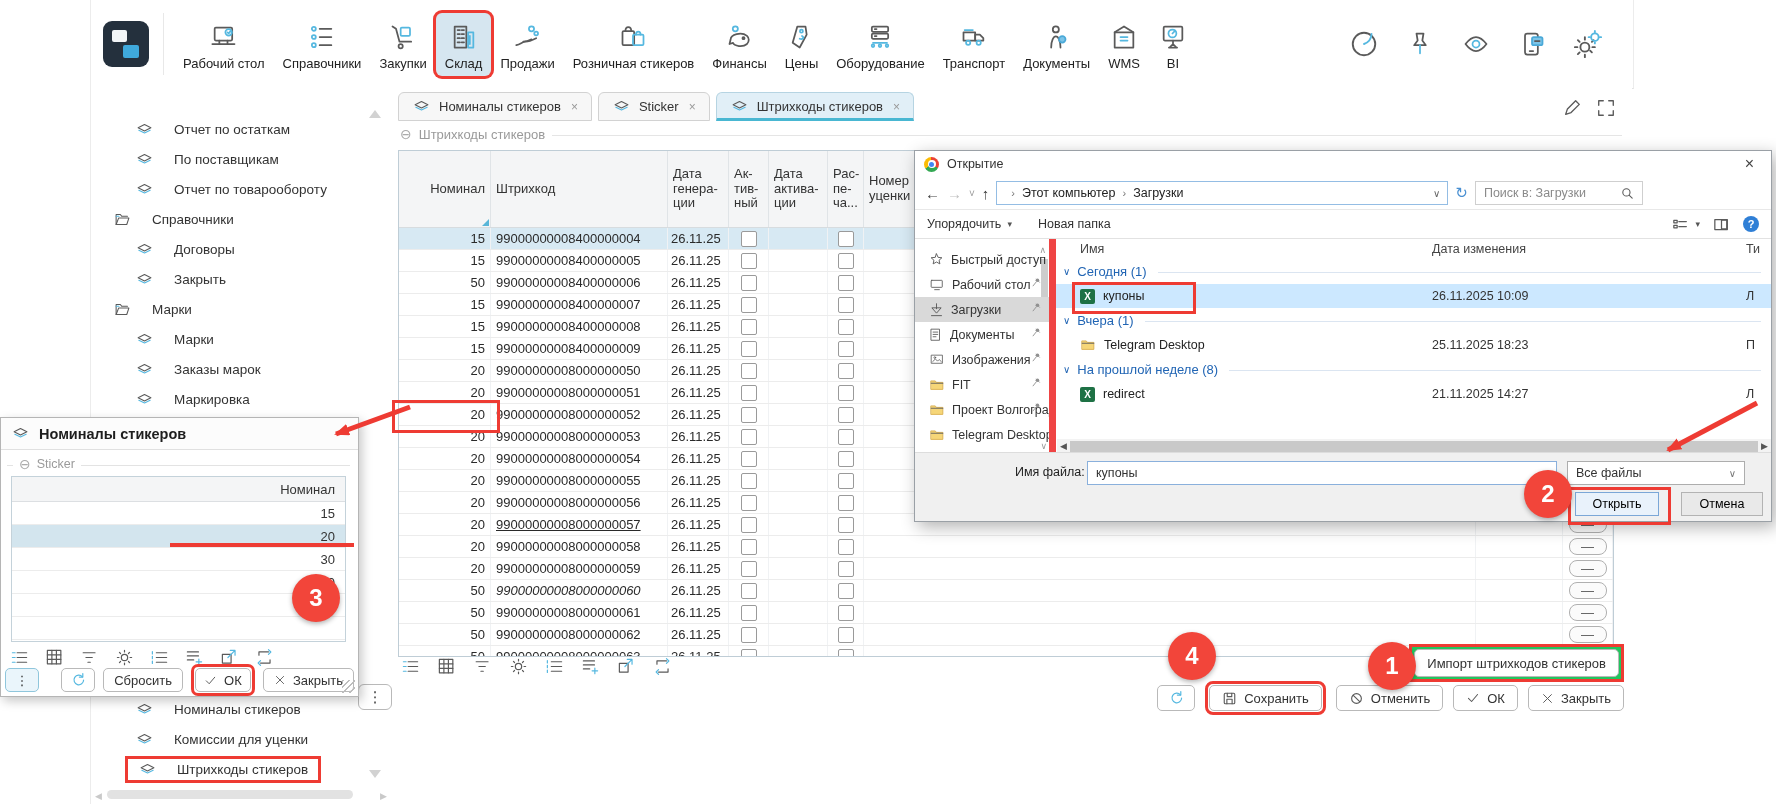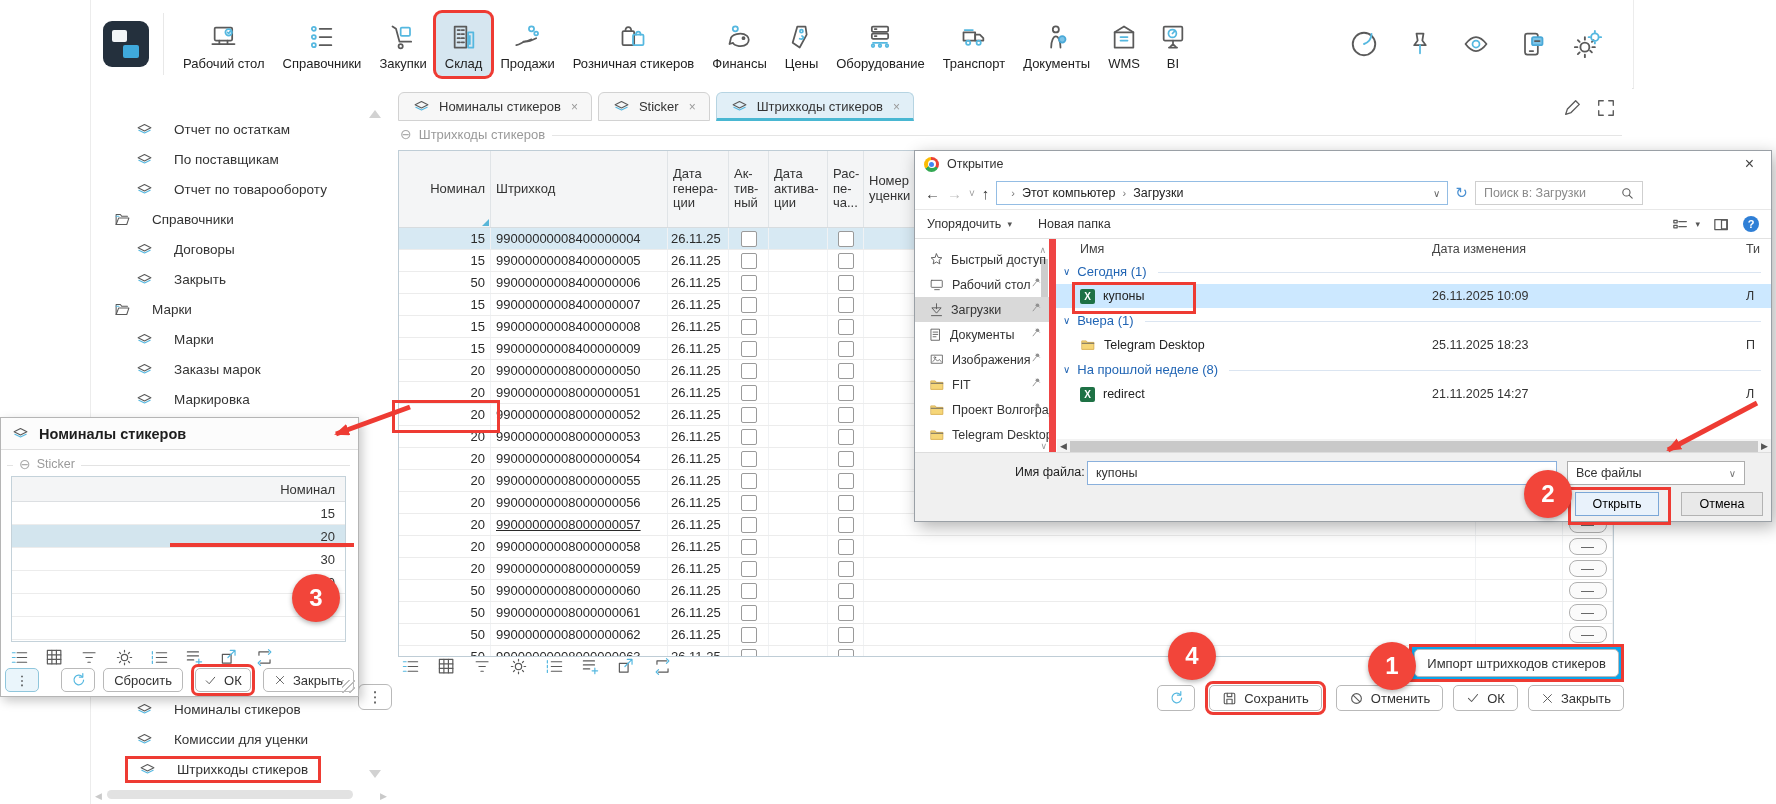--- a/index.html
+++ b/index.html
@@ -71,21 +71,21 @@
   .dashbtn{width:38px;height:17px;border:1px solid #b0b0b0;border-radius:8px;background:#fbfbfb;color:#555;
            font-size:13px;line-height:13px;text-align:center;cursor:pointer;}
   .redcell{position:absolute;left:2px;top:312px;width:102px;height:27px;border:3px solid #ee3b33;z-index:20;}
   .gridicons{position:absolute;left:10px;top:569px;display:flex;gap:15px;align-items:center;}
   .gridicons .icon{cursor:pointer;}
 
   .btn{height:26px;border:1px solid #b9b9b9;border-radius:5px;background:#fff;display:inline-flex;align-items:center;
        gap:7px;padding:0 12px;font-size:13px;color:#333;cursor:pointer;white-space:nowrap;box-sizing:border-box;}
   .actions{position:absolute;right:8px;top:593px;display:flex;gap:10px;align-items:center;}
   .redline{border:3px solid #ee3b33;border-radius:8px;padding:1px;display:inline-flex;}
-  .importwrap{position:absolute;right:8px;top:556px;border:3px solid #ee3b33;padding:2px;display:inline-flex;background:#0ea5e9;}
+  .importwrap{position:absolute;right:8px;top:556px;border:3px solid #ee3b33;padding:2px;display:inline-flex;background:#22c55e;}
   .kebab-main{position:absolute;left:358px;top:684px;width:34px;height:26px;border:1px solid #b9b9b9;border-radius:6px;
        background:#fff;color:#444;font-size:15px;display:flex;align-items:center;justify-content:center;cursor:pointer;z-index:5;}
 
   
   .popup{position:absolute;left:0;top:417px;width:357px;height:278px;background:#fff;border:1px solid #b5b5b5;
          box-shadow:3px 4px 10px rgba(0,0,0,.22);z-index:40;}
   .p-head{height:31px;display:flex;align-items:center;gap:9px;padding:0 10px;border-bottom:1px solid #e0e0e0;
           font-weight:bold;font-size:14.5px;color:#1e1e1e;background:#fcfcfc;}
   .p-group{display:flex;align-items:center;gap:6px;color:#9a9a9a;font-size:12.5px;margin:6px 8px 0 6px;}
   .p-group .line{flex:1;border-top:1px solid #e3e3e3;margin-top:2px;}
@@ -890,21 +890,21 @@
             <span class="cb"></span>
           </div>
           <div class="gcell" style="width: 612px;"></div>
           <div class="gcell" style="width: 87px;"></div>
           <div class="gcell center" style="width: 50px;">
             <button class="dashbtn">—</button>
           </div>
         </div>
         <div class="grow">
           <div class="gcell right" style="width: 92px;">50</div>
-          <div class="gcell" style="width: 177px;">99000000008000000060</div>
+          <div class="gcell" style="width: 177px; font-style: italic;">99000000008000000060</div>
           <div class="gcell" style="width: 61px; padding: 0px 3px;">26.11.25</div>
           <div class="gcell center" style="width: 40px;">
             <span class="cb"></span>
           </div>
           <div class="gcell" style="width: 59px;"></div>
           <div class="gcell center" style="width: 36px;">
             <span class="cb"></span>
           </div>
           <div class="gcell" style="width: 612px;"></div>
           <div class="gcell" style="width: 87px;"></div>

